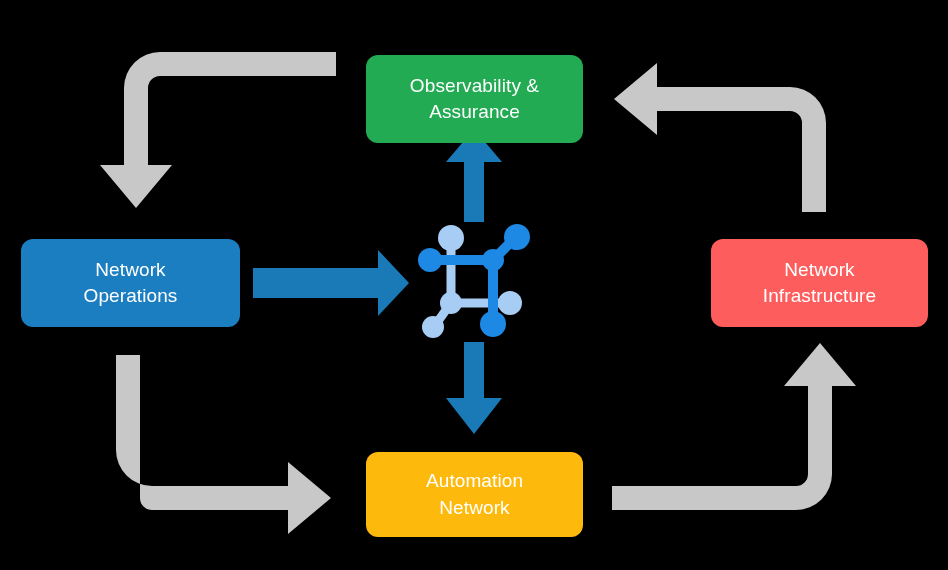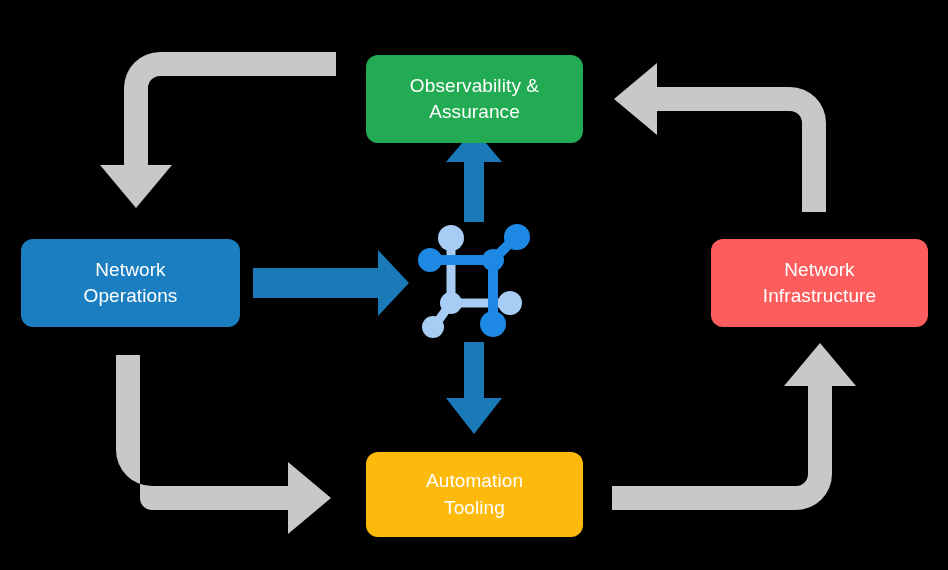--- a/index.html
+++ b/index.html
@@ -165,16 +165,16 @@
 Operations</span>
   </div>
 
   <div class="node-box" id="box-network-infrastructure">
     <span>Network
 Infrastructure</span>
   </div>
 
   <div class="node-box" id="box-automation-tooling">
     <span>Automation
-Tooling</span>
+Network</span>
   </div>
 
 </div>
 
 </body></html>

